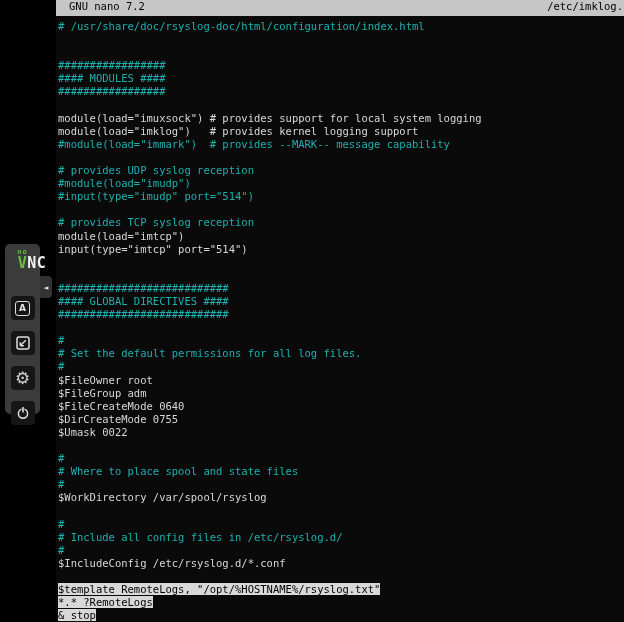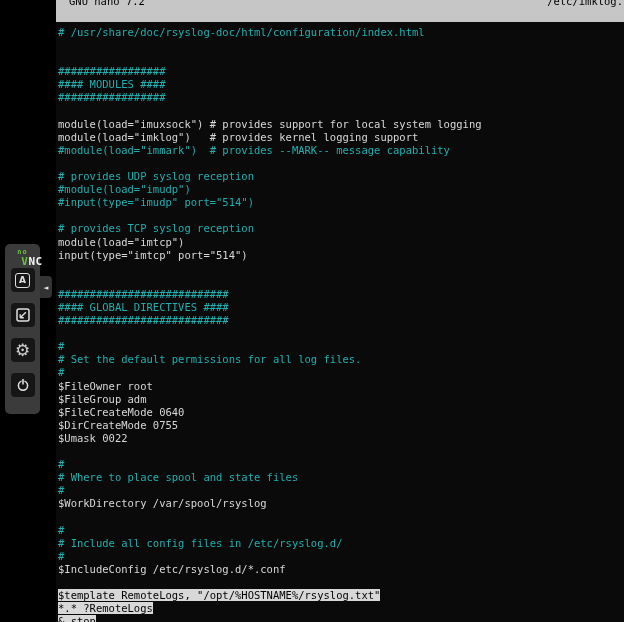--- a/index.html
+++ b/index.html
@@ -19,25 +19,25 @@
     width:624px;height:622px;position:relative;overflow:hidden;
     background:#000;
     font-family:"DejaVu Sans Mono", monospace;
   }
   
   .gutter{position:absolute;left:0;top:0;width:56px;height:622px;background:#000;}
   .vnc-panel{
     position:absolute;left:5px;top:244px;width:35px;height:170px;
     background:var(--panel-bg);border-radius:5px;
     display:flex;flex-direction:column;align-items:center;
-    padding:5px 0 6px 0;gap:1px;text-align:right;
+    padding:5px 0 6px 0;gap:25px;text-align:right;
   }
   .vnc-logo{display:flex;flex-direction:column;align-items:center;line-height:1;cursor:grab;}
   .logo-no{color:var(--logo-green);font-size:7px;font-weight:bold;letter-spacing:1px;}
-  .logo-vnc{color:#f2f2f2;font-size:11px;font-weight:bold;letter-spacing:0.5px;margin-left:19px;}
+  .logo-vnc{color:#f2f2f2;font-size:15px;font-weight:bold;letter-spacing:0.5px;margin-left:19px;}
   .logo-vnc::first-letter{color:var(--logo-green);}
   .vnc-handle{
     position:absolute;left:40px;top:276px;width:12px;height:22px;
     background:#333;border-radius:0 4px 4px 0;
     display:flex;align-items:center;justify-content:center;
     color:#e8e8e8;font-size:8px;cursor:pointer;
   }
   #vnc-buttons{display:flex;flex-direction:column;align-items:center;gap:11px;}
   .vnc-btn{
     width:24px;height:24px;border-radius:4px;background:#161616;
@@ -46,23 +46,23 @@
   .key-icon{
     display:inline-flex;align-items:center;justify-content:center;
     width:15px;height:15px;border:1.5px solid #e0e0e0;border-radius:3px;
     color:#e0e0e0;font-size:9px;font-weight:bold;line-height:1;
     font-family:"DejaVu Sans", sans-serif;
   }
   .gear{color:#cfcfcf;font-size:17px;line-height:1;font-family:"DejaVu Sans", sans-serif;}
   
   .terminal{position:absolute;left:56px;top:0;right:0;bottom:0;background:var(--term-bg);}
   .titlebar{
-    height:22px;background:var(--titlebar-bg);color:var(--titlebar-fg);
+    height:16px;background:var(--titlebar-bg);color:var(--titlebar-fg);
     font-size:10.5px;line-height:13px;white-space:nowrap;overflow:hidden;
-    display:flex;justify-content:space-between;padding:0 1px 14px 13px;align-items:flex-end;
+    display:flex;justify-content:space-between;padding:0 1px 0 13px;
   }
   .lines{
     padding:4px 0 0 2px;font-size:10.5px;line-height:13.1px;
     white-space:pre;color:var(--text);
   }
   .line{height:13.1px;}
   .line.comment{color:var(--comment);}
   .line.code{color:var(--text);}
   .line.selected span{background:var(--sel-bg);color:var(--sel-fg);text-align:right;}
 </style>

